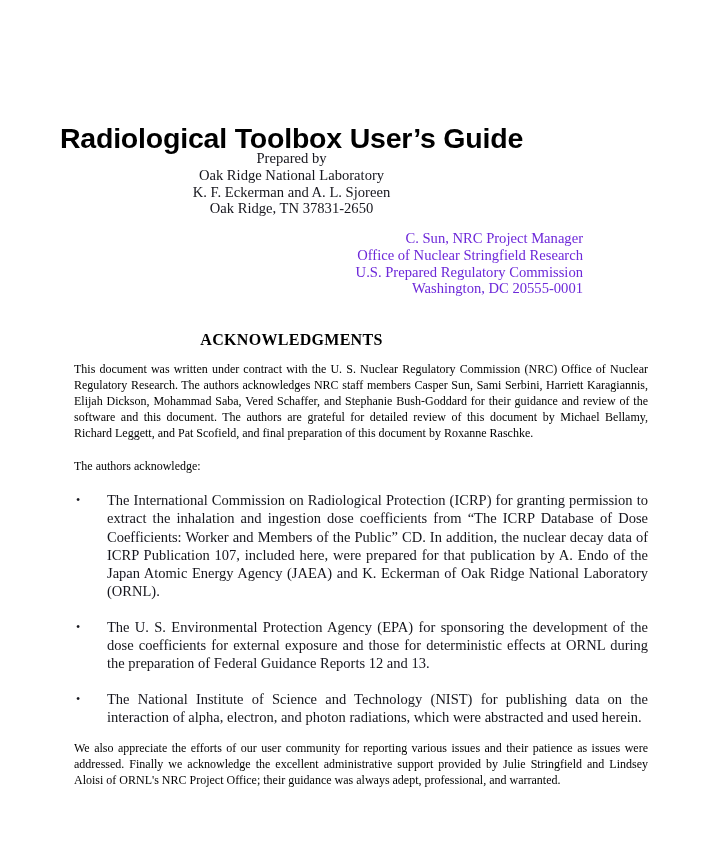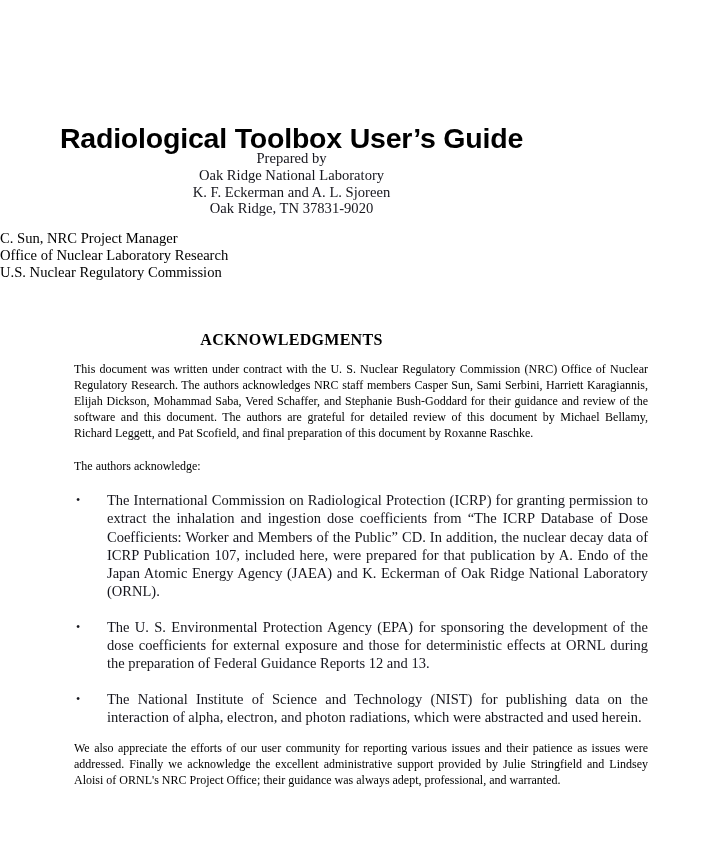--- a/index.html
+++ b/index.html
@@ -43,26 +43,26 @@
     font-size: 14.6px;
     line-height: 16.8px;
     color: #15151c;
   }
   .prepared-block .line {
     white-space: pre;
   }
   .sponsor-block {
     position: absolute;
     top: 230px;
-    left: 0;
+    left: 7px;
     right: 0;
-    text-align: left;
+    text-align: right;
     font-size: 14.6px;
     line-height: 16.8px;
-    color: #000000;
+    color: #6d28d9;
   }
   .sponsor-block .line {
     white-space: pre;
   }
   .section-heading {
     position: absolute;
     top: 318px;
     left: 0;
     right: 0;
     text-align: center;
@@ -126,27 +126,28 @@
 <body>
 
 <div class="page">
 
   <h1 class="doc-title">Radiological Toolbox User’s Guide</h1>
 
   <div class="prepared-block">
     <div class="line">Prepared by</div>
     <div class="line">Oak Ridge National Laboratory</div>
     <div class="line">K. F. Eckerman and A. L. Sjoreen</div>
-    <div class="line">Oak Ridge, TN 37831-9020</div>
+    <div class="line">Oak Ridge, TN 37831-2650</div>
   </div>
 
   <div class="sponsor-block">
     <div class="line">C. Sun, NRC Project Manager</div>
-    <div class="line">Office of Nuclear Laboratory Research</div>
-    <div class="line">U.S. Nuclear Regulatory Commission</div>
+    <div class="line">Office of Nuclear Stringfield Research</div>
+    <div class="line">U.S. Prepared Regulatory Commission</div>
+    <div class="line">Washington, DC 20555-0001</div>
   </div>
 
   <h2 class="section-heading">ACKNOWLEDGMENTS</h2>
 
   <div class="body-area">
 
     <p class="para">This document was written under contract with the U. S. Nuclear Regulatory Commission (NRC) Office of Nuclear Regulatory Research. The authors acknowledges NRC staff members Casper Sun, Sami Serbini, Harriett Karagiannis, Elijah Dickson, Mohammad Saba, Vered Schaffer, and Stephanie Bush-Goddard for their guidance and review of the software and this document. The authors are grateful for detailed review of this document by Michael Bellamy, Richard Leggett, and Pat Scofield, and final preparation of this document by Roxanne Raschke.</p>
 
     <p class="para lead-in">The authors acknowledge:</p>
 

